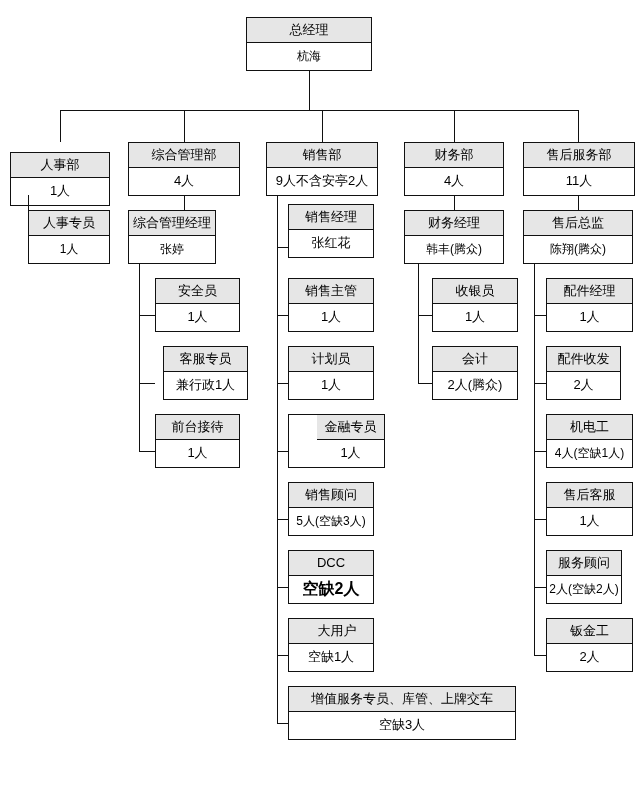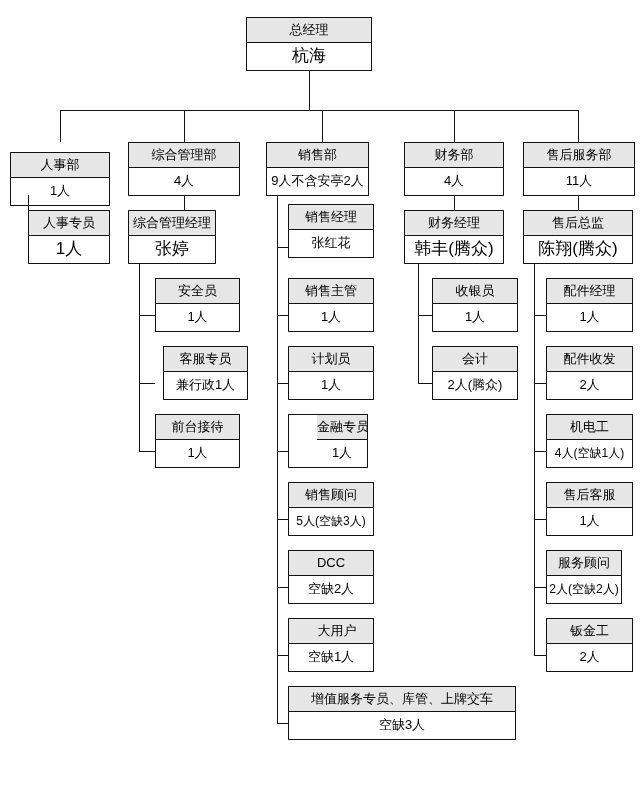--- a/index.html
+++ b/index.html
@@ -36,21 +36,21 @@
     font-size: 13px;
     line-height: 24px;
     height: 25px;
     white-space: nowrap;
     overflow: hidden;
   }
   .node-value {
     box-sizing: border-box;
     background: #ffffff;
     text-align: center;
-    font-size: 17px;
+    font-size: 12px;
     line-height: 26px;
     height: 27px;
     white-space: nowrap;
     overflow: hidden;
   }
   .connector {
     position: absolute;
     background: #111111;
   }
   .connector.h { height: 1px; }
@@ -68,21 +68,21 @@
     <div class="node" style="left: 10px; top: 152px; width: 100px;">
       <div class="node-title">人事部</div>
       <div class="node-value" style="font-size: 13px;">1人</div>
     </div>
     <div class="connector v" style="left: 60px; top: 110px; height: 32px;"></div>
     <div class="node" style="left: 128px; top: 142px; width: 112px;">
       <div class="node-title">综合管理部</div>
       <div class="node-value" style="font-size: 13px;">4人</div>
     </div>
     <div class="connector v" style="left: 184px; top: 110px; height: 32px;"></div>
-    <div class="node" style="left: 266px; top: 142px; width: 103px;">
+    <div class="node" style="left: 266px; top: 142px; width: 112px;">
       <div class="node-title">销售部</div>
       <div class="node-value" style="font-size: 13px;">9人不含安亭2人</div>
     </div>
     <div class="connector v" style="left: 322px; top: 110px; height: 32px;"></div>
     <div class="node" style="left: 404px; top: 142px; width: 100px;">
       <div class="node-title">财务部</div>
       <div class="node-value" style="font-size: 13px;">4人</div>
     </div>
     <div class="connector v" style="left: 454px; top: 110px; height: 32px;"></div>
     <div class="node" style="left: 523px; top: 142px; width: 112px;">
@@ -137,21 +137,21 @@
     <div class="node" style="left: 523px; top: 210px; width: 110px;">
       <div class="node-title">售后总监</div>
       <div class="node-value">陈翔(腾众)</div>
     </div>
     <div class="connector v" style="left: 578px; top: 195px; height: 15px;"></div>
     <div class="node" style="left: 546px; top: 278px; width: 87px;">
       <div class="node-title">配件经理</div>
       <div class="node-value" style="font-size: 13px;">1人</div>
     </div>
     <div class="connector h" style="left: 534px; top: 315px; width: 12px;"></div>
-    <div class="node" style="left: 546px; top: 346px; width: 87px;">
+    <div class="node" style="left: 546px; top: 346px; width: 75px;">
       <div class="node-title">配件收发</div>
       <div class="node-value" style="font-size: 13px;">2人</div>
     </div>
     <div class="connector h" style="left: 534px; top: 383px; width: 12px;"></div>
     <div class="node" style="left: 546px; top: 414px; width: 87px;">
       <div class="node-title">机电工</div>
       <div class="node-value" style="font-size: 12px;">4人(空缺1人)</div>
     </div>
     <div class="connector h" style="left: 534px; top: 451px; width: 12px;"></div>
     <div class="node" style="left: 546px; top: 482px; width: 87px;">
@@ -178,33 +178,33 @@
     <div class="node" style="left: 288px; top: 278px; width: 86px;">
       <div class="node-title" style="font-size: 13px;">销售主管</div>
       <div class="node-value" style="font-size: 13px;">1人</div>
     </div>
     <div class="connector h" style="left: 277px; top: 315px; width: 11px;"></div>
     <div class="node" style="left: 288px; top: 346px; width: 86px;">
       <div class="node-title" style="font-size: 13px;">计划员</div>
       <div class="node-value" style="font-size: 13px;">1人</div>
     </div>
     <div class="connector h" style="left: 277px; top: 383px; width: 11px;"></div>
-    <div class="node" style="left: 288px; top: 414px; width: 80px; padding-left: 28px;">
+    <div class="node" style="left: 288px; top: 414px; width: 97px; padding-left: 28px;">
       <div class="node-title" style="font-size: 13px;">金融专员</div>
       <div class="node-value" style="font-size: 13px;">1人</div>
     </div>
     <div class="connector h" style="left: 277px; top: 451px; width: 11px;"></div>
     <div class="node" style="left: 288px; top: 482px; width: 86px;">
       <div class="node-title" style="font-size: 13px;">销售顾问</div>
       <div class="node-value" style="font-size: 12px;">5人(空缺3人)</div>
     </div>
     <div class="connector h" style="left: 277px; top: 519px; width: 11px;"></div>
     <div class="node" style="left: 288px; top: 550px; width: 86px;">
       <div class="node-title" style="font-size: 13px;">DCC</div>
-      <div class="node-value" style="font-size: 13px;">空缺2人</div>
+      <div class="node-value" style="font-size: 16px; font-weight: bold;">空缺2人</div>
     </div>
     <div class="connector h" style="left: 277px; top: 587px; width: 11px;"></div>
     <div class="node" style="left: 288px; top: 618px; width: 86px;">
       <div class="node-title" style="font-size: 13px; padding-left: 12px;">大用户</div>
       <div class="node-value" style="font-size: 13px;">空缺1人</div>
     </div>
     <div class="connector h" style="left: 277px; top: 655px; width: 11px;"></div>
     <div class="node" style="left: 288px; top: 686px; width: 228px;">
       <div class="node-title" style="font-size: 13px;">增值服务专员、库管、上牌交车</div>
       <div class="node-value" style="font-size: 13px;">空缺3人</div>

